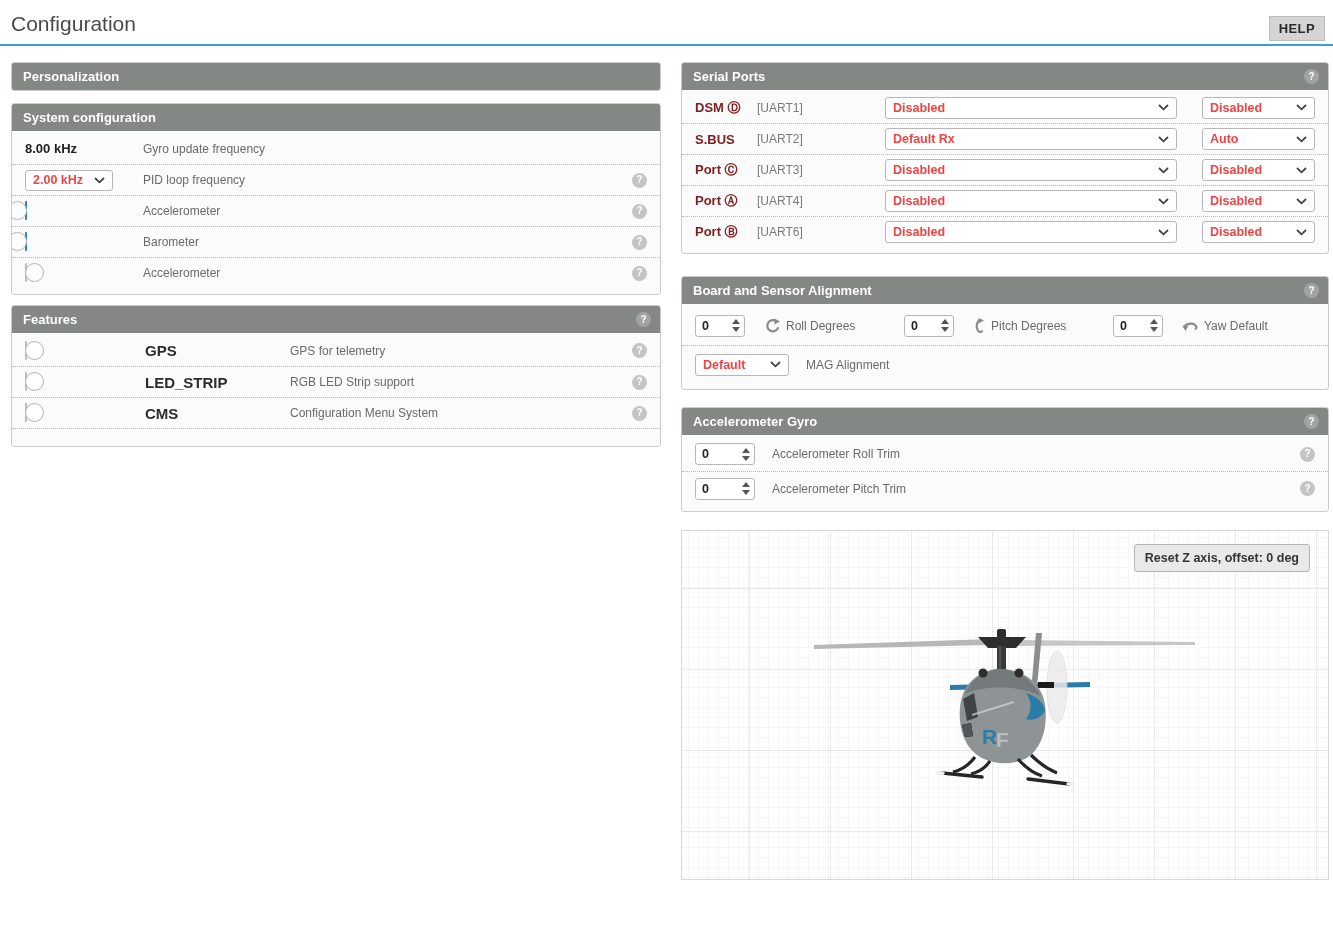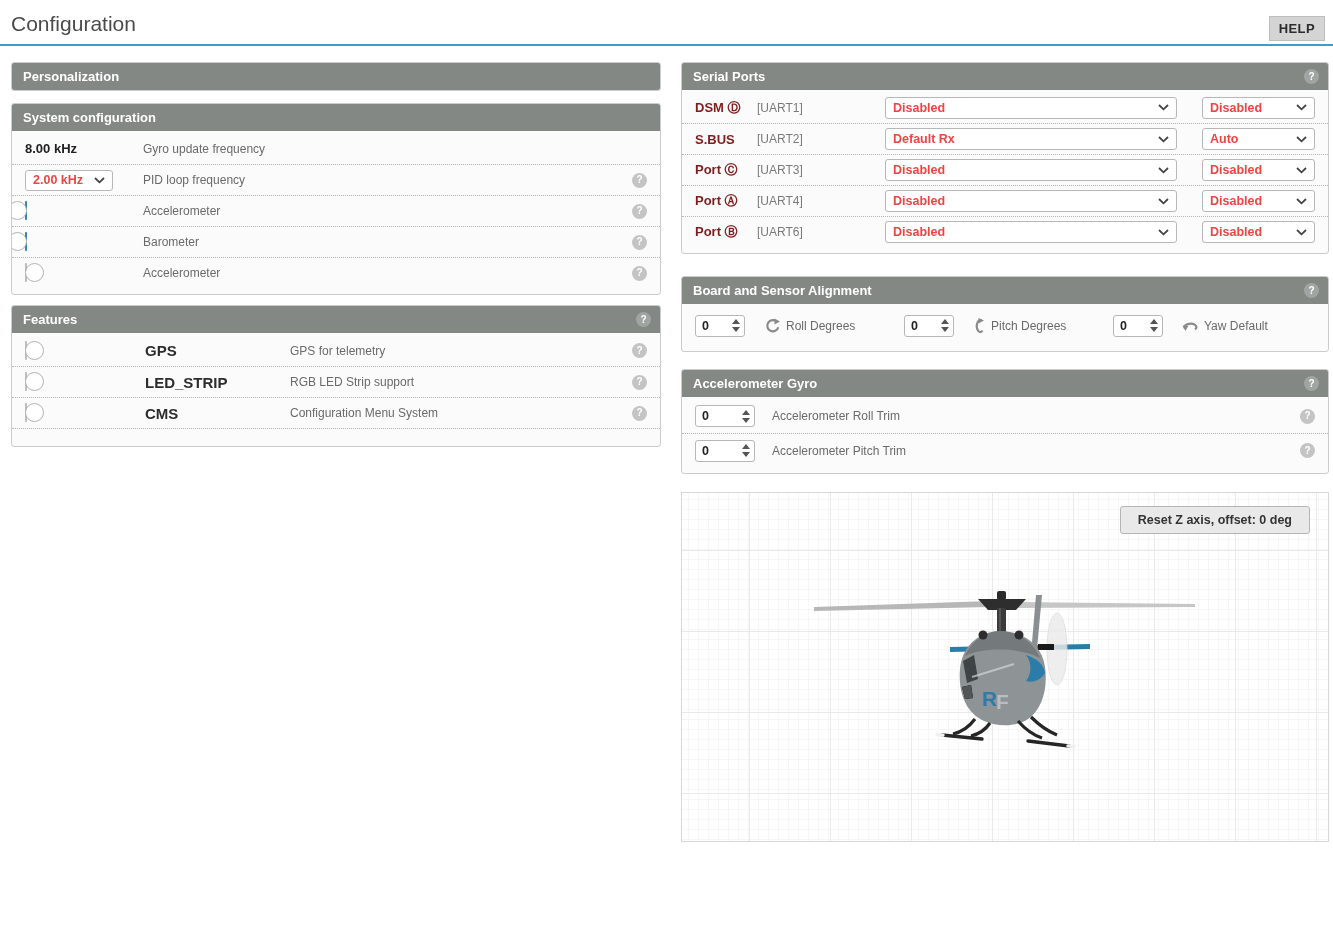--- a/index.html
+++ b/index.html
@@ -87,21 +87,21 @@
   
   .viewer { position:relative; height:350px; border:1px solid #d8d8d8; background-color:#fff;
     background-image:
       linear-gradient(#e9e9e9 1px, transparent 1px),
       linear-gradient(90deg, #e9e9e9 1px, transparent 1px),
       linear-gradient(#f6f6f6 1px, transparent 1px),
       linear-gradient(90deg, #f6f6f6 1px, transparent 1px);
     background-size:81px 81px, 81px 81px, 10px 10px, 10px 10px;
     background-position:-14px -24px, -14px -24px, -4px -4px, -4px -4px; }
   .reset-btn { position:absolute; top:13px; right:18px; background:#e9e9e9; border:1px solid #b5b5b5;
-    border-radius:3px; font-size:12.5px; font-weight:bold; color:#333; padding:6px 17px; cursor:pointer;
+    border-radius:3px; font-size:12.5px; font-weight:bold; color:#333; padding:6px 10px; cursor:pointer;
     font-family:inherit; }
   .heli { position:absolute; left:130px; top:92px; }
 </style>
 </head>
 <body>
 
 <div class="page-header">
   <div class="page-title">Configuration</div>
   <button class="help-btn">HELP</button>
 </div>
@@ -363,20 +363,31 @@
             </span>
             <span class="rot-icon">
               <svg width="16" height="12" viewBox="0 0 16 12">
                   <path d="M3 8.5 A 6 3.4 0 1 1 13 9.3" fill="none" stroke="#8a8a8a" stroke-width="2.2"></path>
                   <polygon points="0.5,5.5 3.5,11 6.5,5.5" fill="#8a8a8a"></polygon>
                 </svg>
             </span>
             <span class="lbl">Yaw Default</span>
           </span>
         </div>
+        <div class="row mag-row">
+          <span class="sel sel-mag">
+            <span>Default</span>
+            <span class="chev">
+                <svg width="11" height="7">
+                  <polyline points="1,1 5.5,5.3 10,1" fill="none" stroke="#444" stroke-width="1.8"></polyline>
+                </svg>
+              </span>
+          </span>
+          <span class="lbl ml17">MAG Alignment</span>
+        </div>
       </div>
     </div>
 
     <div class="panel mb18">
       <div class="panel-header">
         <span>Accelerometer Gyro</span>
         <span class="help">?</span>
       </div>
       <div class="panel-body">
         <div class="row" style="min-height:34px">

